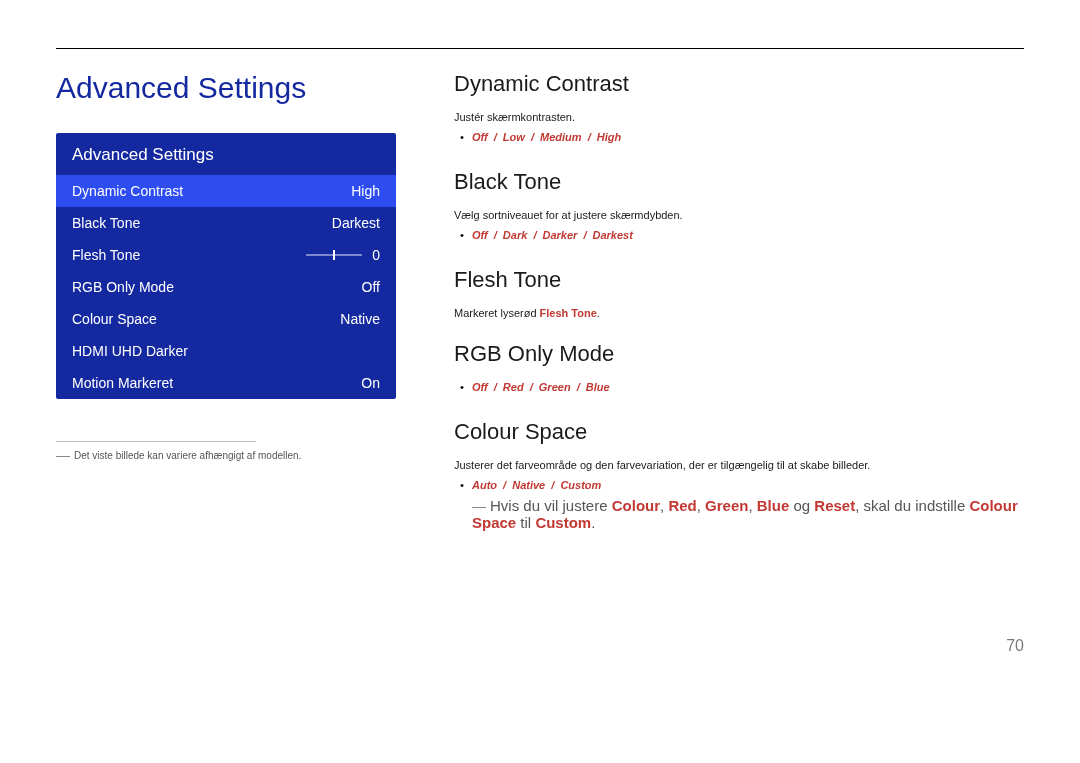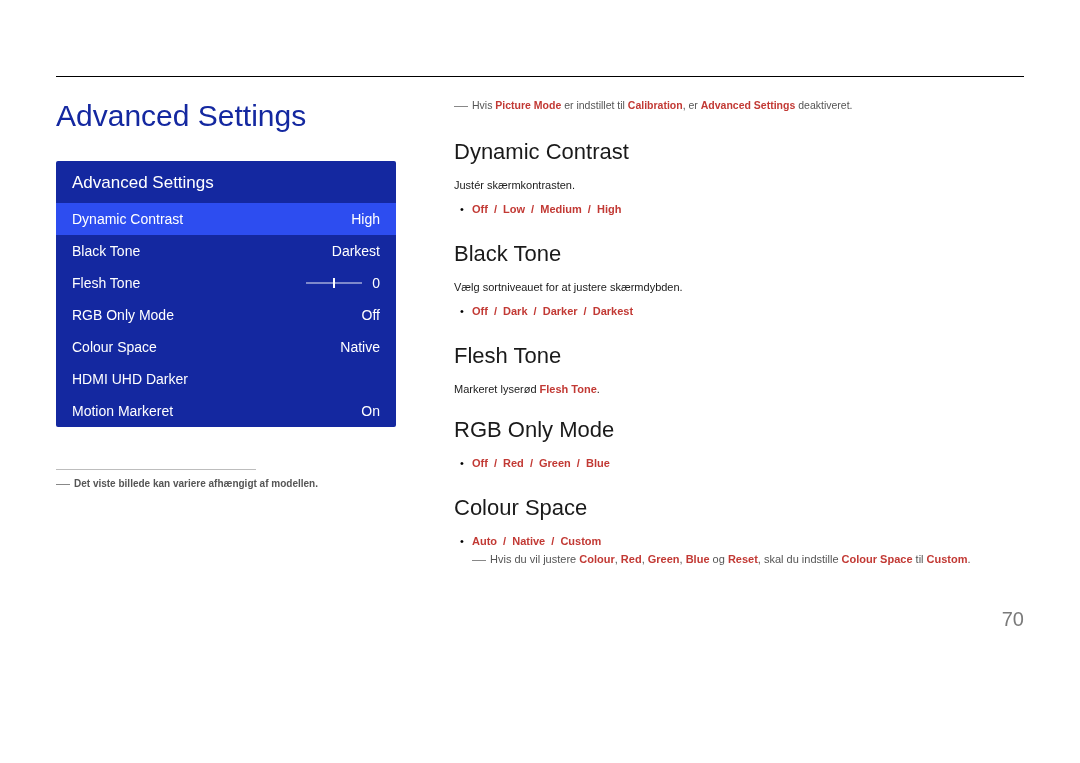--- a/index.html
+++ b/index.html
@@ -9,21 +9,21 @@
     --text:#1a1a1a;
     --muted:#555;
     --menu-highlight:#2d4df0;
   }
   *{box-sizing:border-box;}
   body{
     margin:0; padding:0; font-family:"Segoe UI","Helvetica Neue",Arial,sans-serif;
     color:var(--text); background:#fff;
   }
   .page{
-    width:1080px; height:667px; position:relative; padding:76px 56px 0 56px;
+    width:1080px; height:667px; position:relative; padding:48px 56px 0 56px;
   }
   .rule{height:1px;background:#000;margin-bottom:22px;}
   .columns{display:flex; gap:58px;}
   .col-left{width:340px; flex-shrink:0;}
   .col-right{flex:1;}
   h1.page-title{color:var(--accent);font-size:30px;font-weight:500;margin:0 0 28px 0;}
   .breadcrumb{font-size:11px;font-weight:600;letter-spacing:.2px;margin-bottom:18px;}
   .breadcrumb .hl{color:var(--red);font-weight:600;}
   .breadcrumb .arrow{padding:0 4px;}
   .icon-box{display:inline-block;border:1px solid #000;border-radius:2px;font-size:9px;line-height:1;padding:1px 2px;margin-left:2px;vertical-align:middle;}
@@ -35,40 +35,40 @@
   .osd-rows{}
   .osd-row{display:flex;justify-content:space-between;align-items:center;padding:8px 16px;}
   .osd-row + .osd-row{}
   .osd-row.selected{background:var(--menu-highlight);}
   .osd-value{font-weight:400;}
   .slider{display:flex;align-items:center;gap:10px;}
   .slider-track{width:56px;height:2px;background:rgba(255,255,255,.45);position:relative;}
   .slider-thumb{position:absolute;top:50%;left:50%;transform:translate(-50%,-50%);width:2px;height:10px;background:#fff;}
 
   .footnote-sep{height:1px;background:#bdbdbd;width:200px;margin:42px 0 8px 0;}
-  .footnote{font-size:10px;color:var(--muted);font-weight:bold;}
+  .footnote{font-size:10px;color:var(--muted);}
   .footnote .dash{display:inline-block;width:14px;border-top:1px solid #888;vertical-align:middle;margin-right:4px;}
 
   
   .note{font-size:10.5px;color:var(--muted);margin-bottom:28px;}
   .note .dash{display:inline-block;width:14px;border-top:1px solid #888;vertical-align:middle;margin-right:4px;}
   .note .hl{color:var(--red);font-weight:600;}
   h2.section{font-size:22px;font-weight:500;margin:0 0 14px 0;}
   p.desc{font-size:11px;margin:0 0 8px 0;}
   p.desc .hl{color:var(--red);font-weight:600;}
-  ul.opts{list-style:none;padding:0;margin:12px 0 26px 0;}
+  ul.opts{list-style:none;padding:0;margin:4px 0 26px 0;font-style:italic;}
   ul.opts li{font-size:11px;position:relative;padding-left:18px;color:var(--red);font-weight:600;}
   ul.opts li::before{content:"•";position:absolute;left:6px;color:#000;font-weight:400;}
   ul.opts li .sep{color:var(--red);padding:0 3px;}
-  .subnote{font-size:11px;color:var(--muted);padding-left:18px;}
+  .subnote{font-size:15px;color:var(--muted);padding-left:18px;}
   .subnote .dash{display:inline-block;width:14px;border-top:1px solid #888;vertical-align:middle;margin-right:4px;}
   .subnote .hl{color:var(--red);font-weight:600;}
   .section-block{margin-bottom:22px;}
 
-  .page-number{position:absolute;right:56px;bottom:36px;font-size:20px;color:#7a7a7a;}
+  .page-number{position:absolute;right:56px;bottom:12px;font-size:16px;color:#7a7a7a;}
 </style>
 </head>
 <body>
 
 <div class="page">
   <div class="rule"></div>
   <div class="columns">
     <div class="col-left">
       <h1 class="page-title">Advanced Settings</h1>
 
@@ -111,23 +111,20 @@
           </div>
       </div>
 
       <div class="footnote-sep"></div>
       <div class="footnote">
         <span class="dash"></span><span>Det viste billede kan variere afhængigt af modellen.</span>
       </div>
     </div>
 
     <div class="col-right">
-      <div class="note">
-        <span class="dash"></span><span>Hvis </span><span class="hl">Picture Mode</span><span> er indstillet til </span><span class="hl">Calibration</span><span>, er </span><span class="hl">Advanced Settings</span><span> deaktiveret.</span>
-      </div>
 
       <div class="section-block">
         <h2 class="section">Dynamic Contrast</h2>
         <p class="desc">Justér skærmkontrasten.</p>
         <ul class="opts" id="opts-dc">
             <li><span>Off</span><span class="sep"> / </span><span>Low</span><span class="sep"> / </span><span>Medium</span><span class="sep"> / </span><span>High</span></li>
           </ul>
       </div>
 
       <div class="section-block">
@@ -147,20 +144,21 @@
 
       <div class="section-block">
         <h2 class="section">RGB Only Mode</h2>
         <ul class="opts" id="opts-rgb">
             <li><span>Off</span><span class="sep"> / </span><span>Red</span><span class="sep"> / </span><span>Green</span><span class="sep"> / </span><span>Blue</span></li>
           </ul>
       </div>
 
       <div class="section-block">
         <h2 class="section">Colour Space</h2>
+        <p class="desc">Justerer det farveområde og den farvevariation, der er tilgængelig til at skabe billeder.</p>
         <ul class="opts" id="opts-cs" style="margin-bottom:6px;">
             <li><span>Auto</span><span class="sep"> / </span><span>Native</span><span class="sep"> / </span><span>Custom</span></li>
           </ul>
         <div class="subnote">
           <span class="dash"></span><span>Hvis du vil justere </span><span class="hl">Colour</span><span>, </span><span class="hl">Red</span><span>, </span><span class="hl">Green</span><span>, </span><span class="hl">Blue</span><span> og </span><span class="hl">Reset</span><span>, skal du indstille </span><span class="hl">Colour Space</span><span> til </span><span class="hl">Custom</span><span>.</span>
         </div>
       </div>
     </div>
   </div>
 

